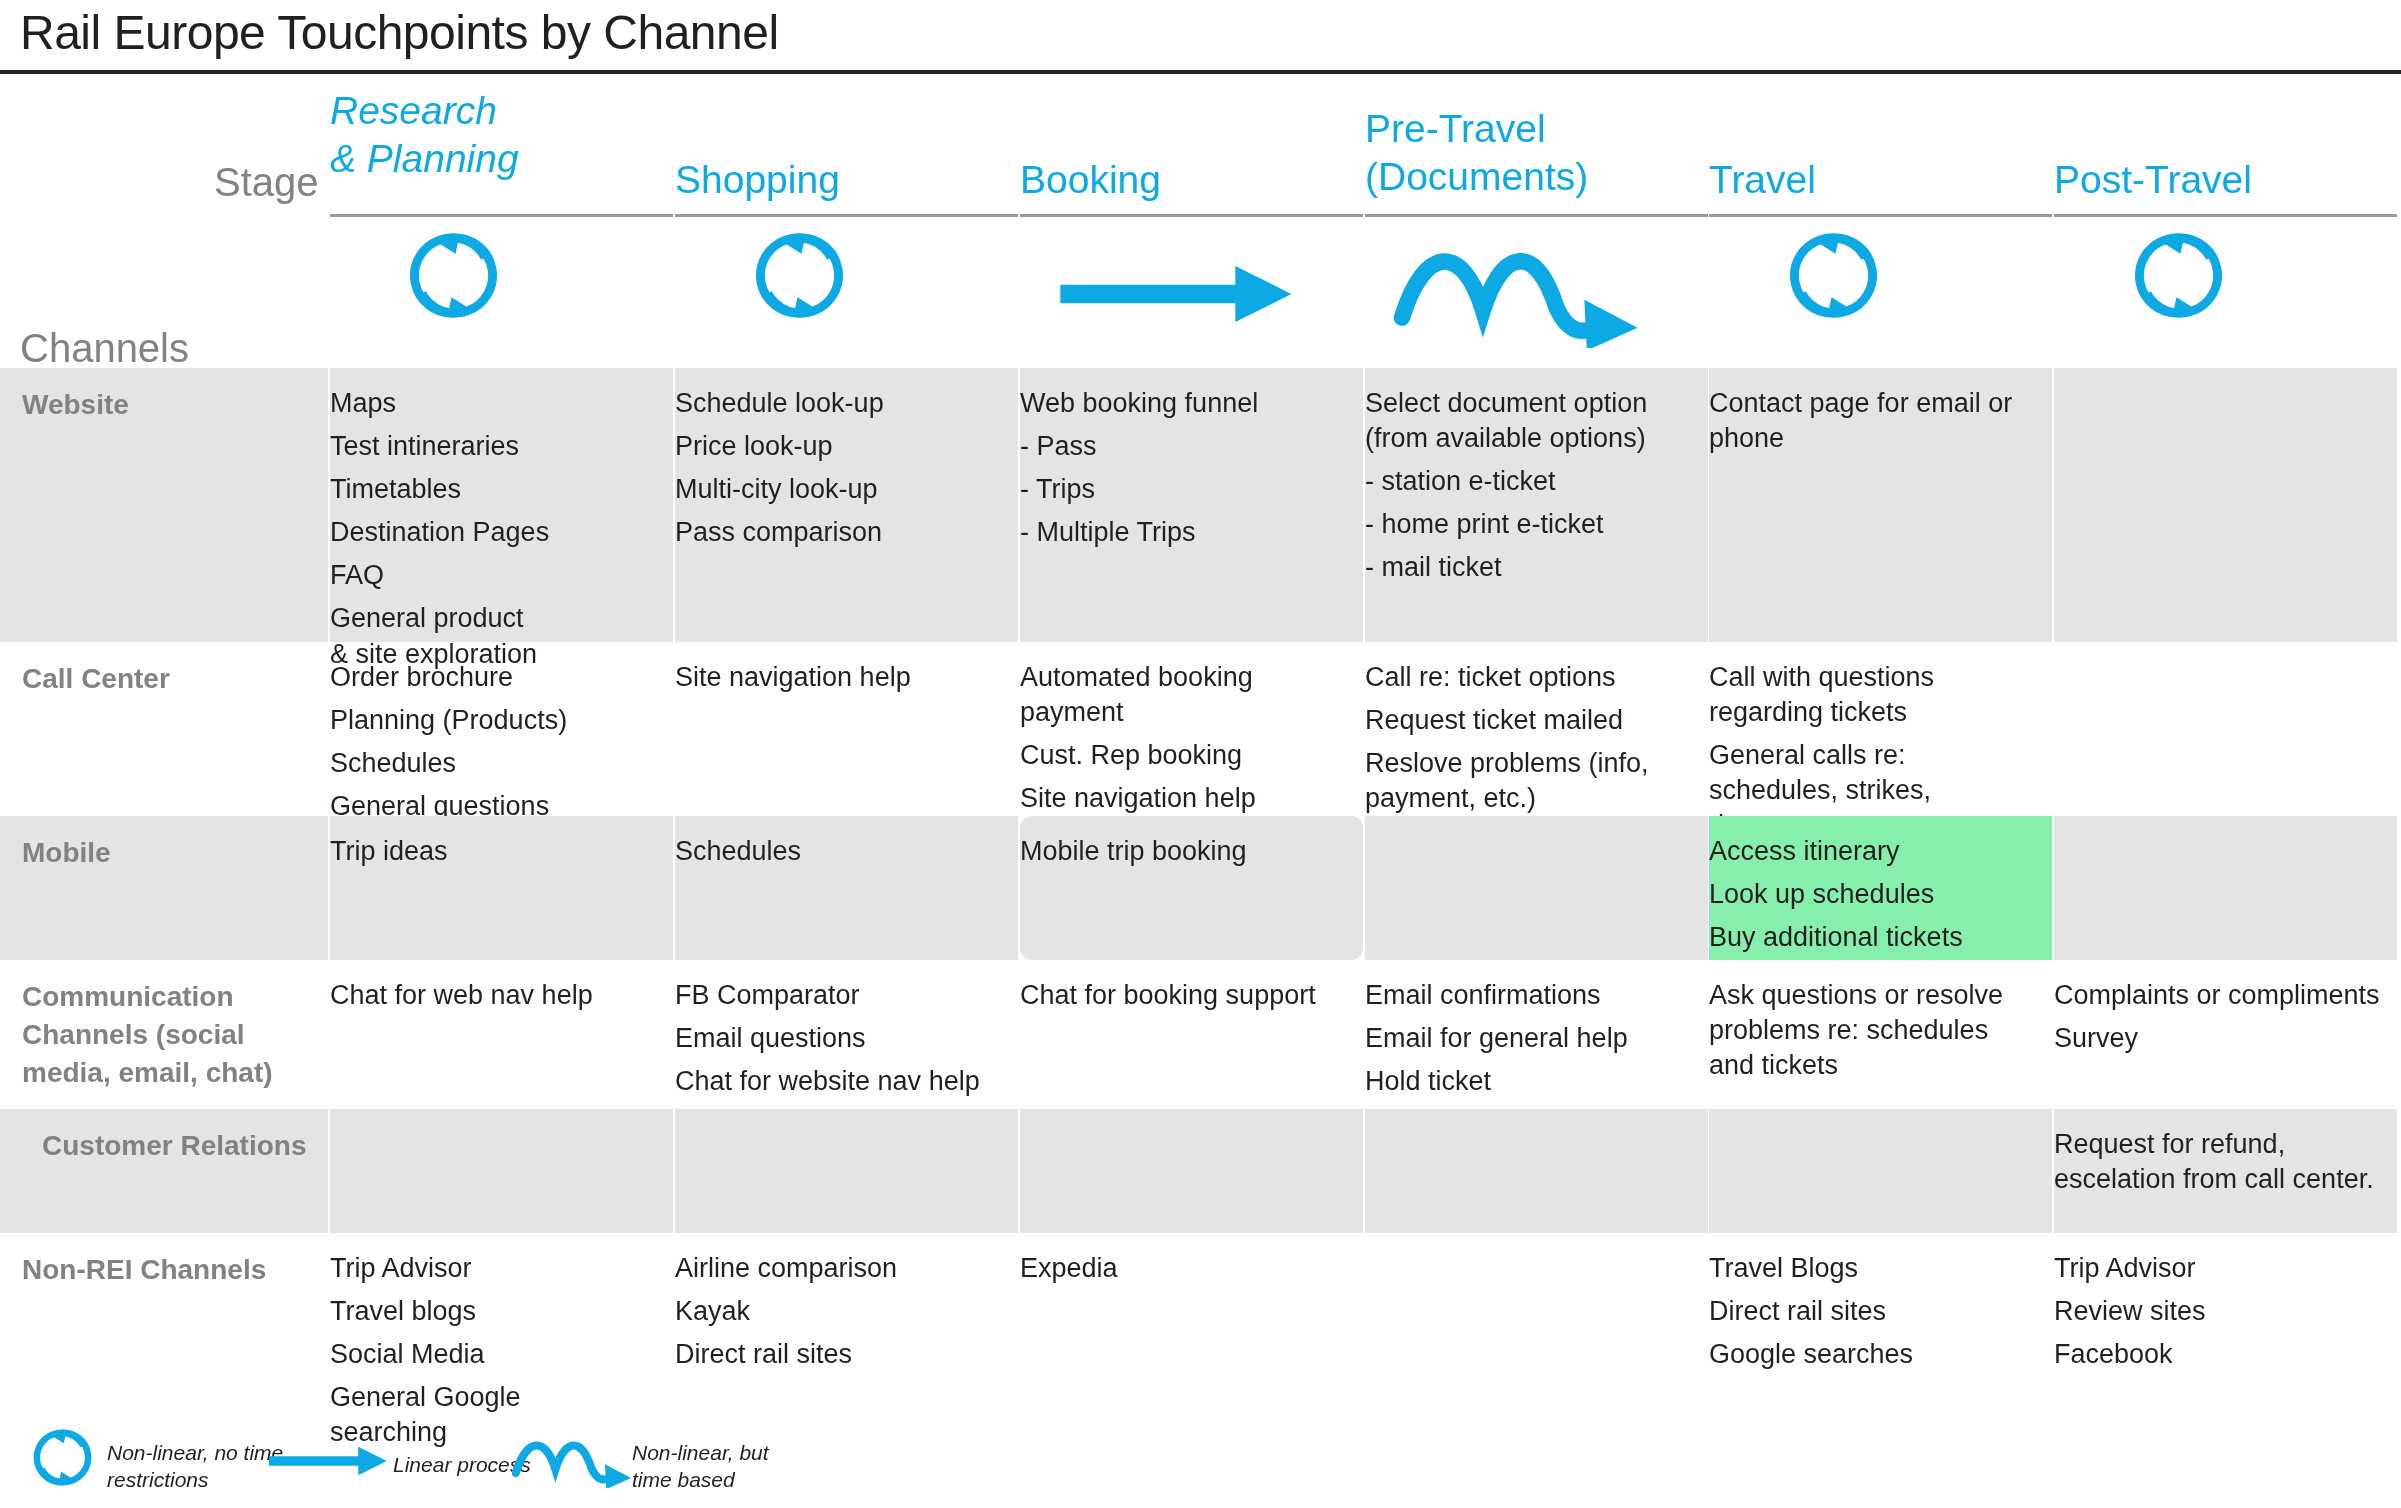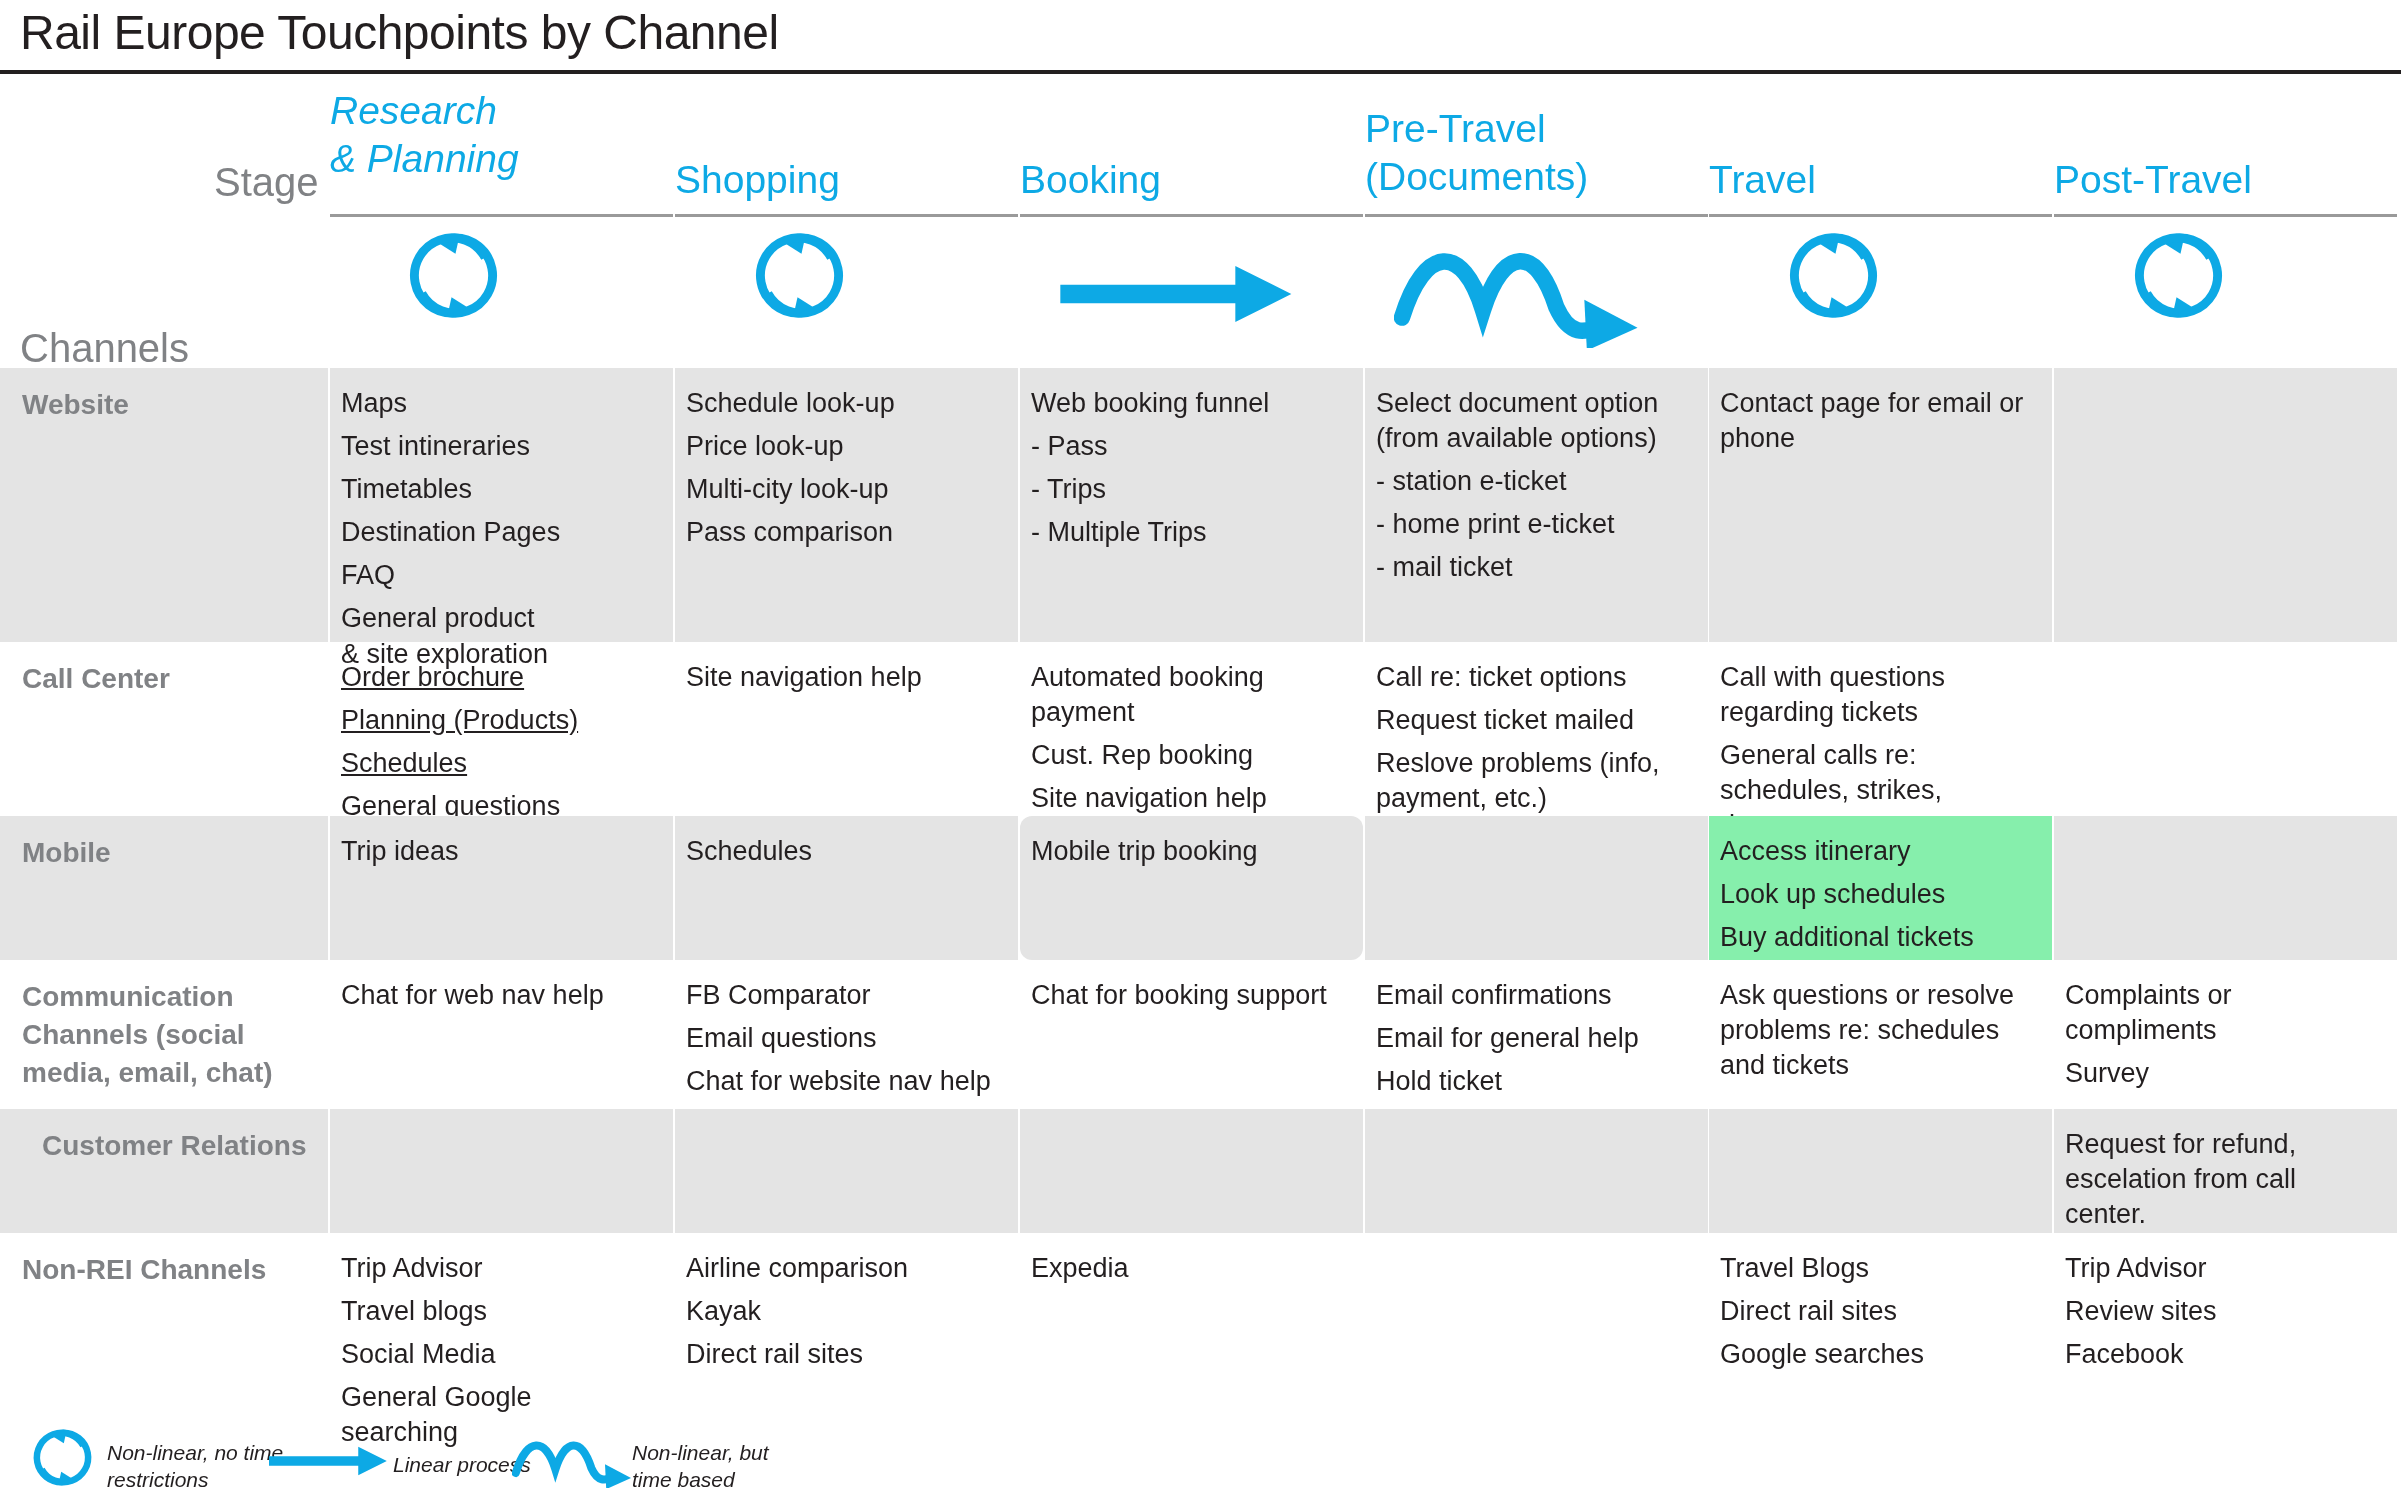--- a/index.html
+++ b/index.html
@@ -45,21 +45,21 @@
 
   
   .grid{position:absolute;left:0;top:368px;width:2401px;}
   .row{position:relative;width:2401px;}
   .row.shade .cell{background:#e4e4e4;}
   .cell{
     position:absolute;top:0;bottom:0;
     box-sizing:border-box;
   }
   .cell .inner{
-    padding:18px 17px 10px 11px;
+    padding:18px 17px 10px 0;
     font-size:27px;line-height:1.30;
     color:#231f20;
   }
   .rowlabel .inner{
     font-size:28px;font-weight:bold;color:#808285;
     line-height:1.36;
     padding:18px 17px 10px 22px;
   }
   .item{margin-bottom:8px;}
   .item.tight{margin-bottom:0;}
@@ -174,21 +174,21 @@
           </div>
         </div>
         <div class="cell" style="left: 2054px; width: 343px; background: rgb(228, 228, 228);">
           <div class="inner"></div>
         </div>
       </div>
       <div class="row" style="height: 174px; position: relative;">
         <div class="cell rowlabel" style="left: 0px; width: 328px;">
           <div class="inner">Call Center</div>
         </div>
-        <div class="cell" style="left: 330px; width: 343px; text-decoration: underline;">
+        <div class="cell" style="left: 330px; width: 343px;">
           <div class="inner">
             <div class="item">Order brochure</div>
             <div class="item">Planning (Products)</div>
             <div class="item">Schedules</div>
             <div class="item">General questions</div>
           </div>
         </div>
         <div class="cell" style="left: 675px; width: 343px;">
           <div class="inner">
             <div class="item">Site navigation help</div>

